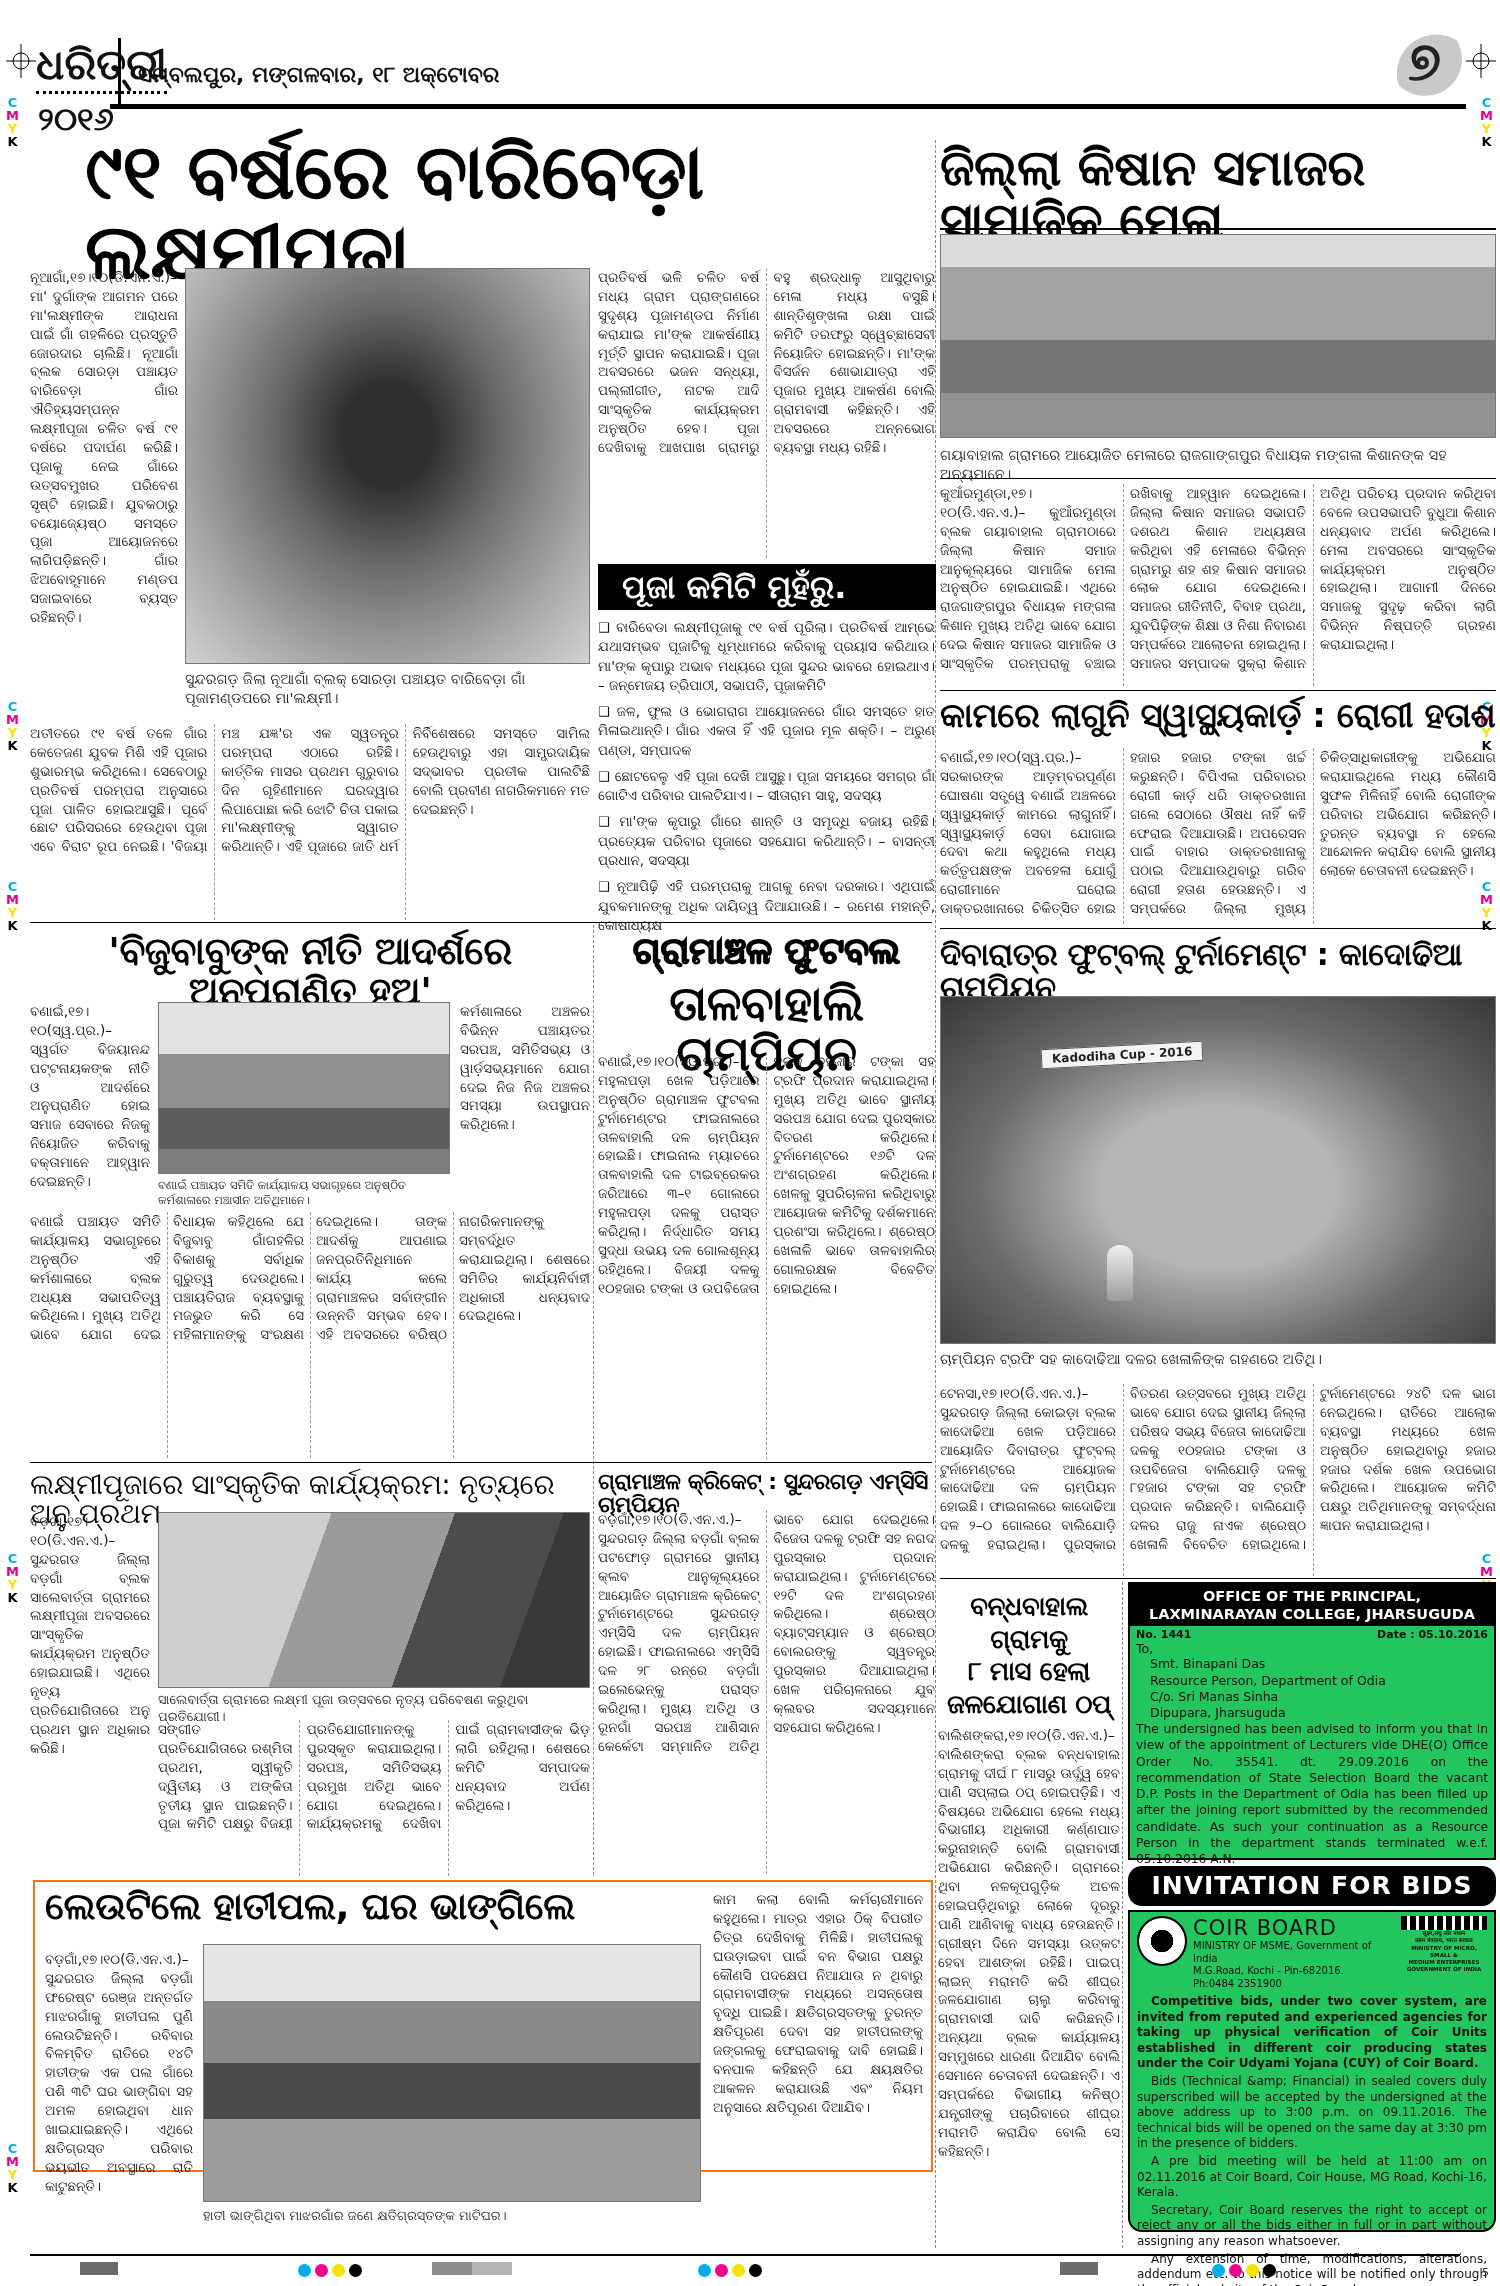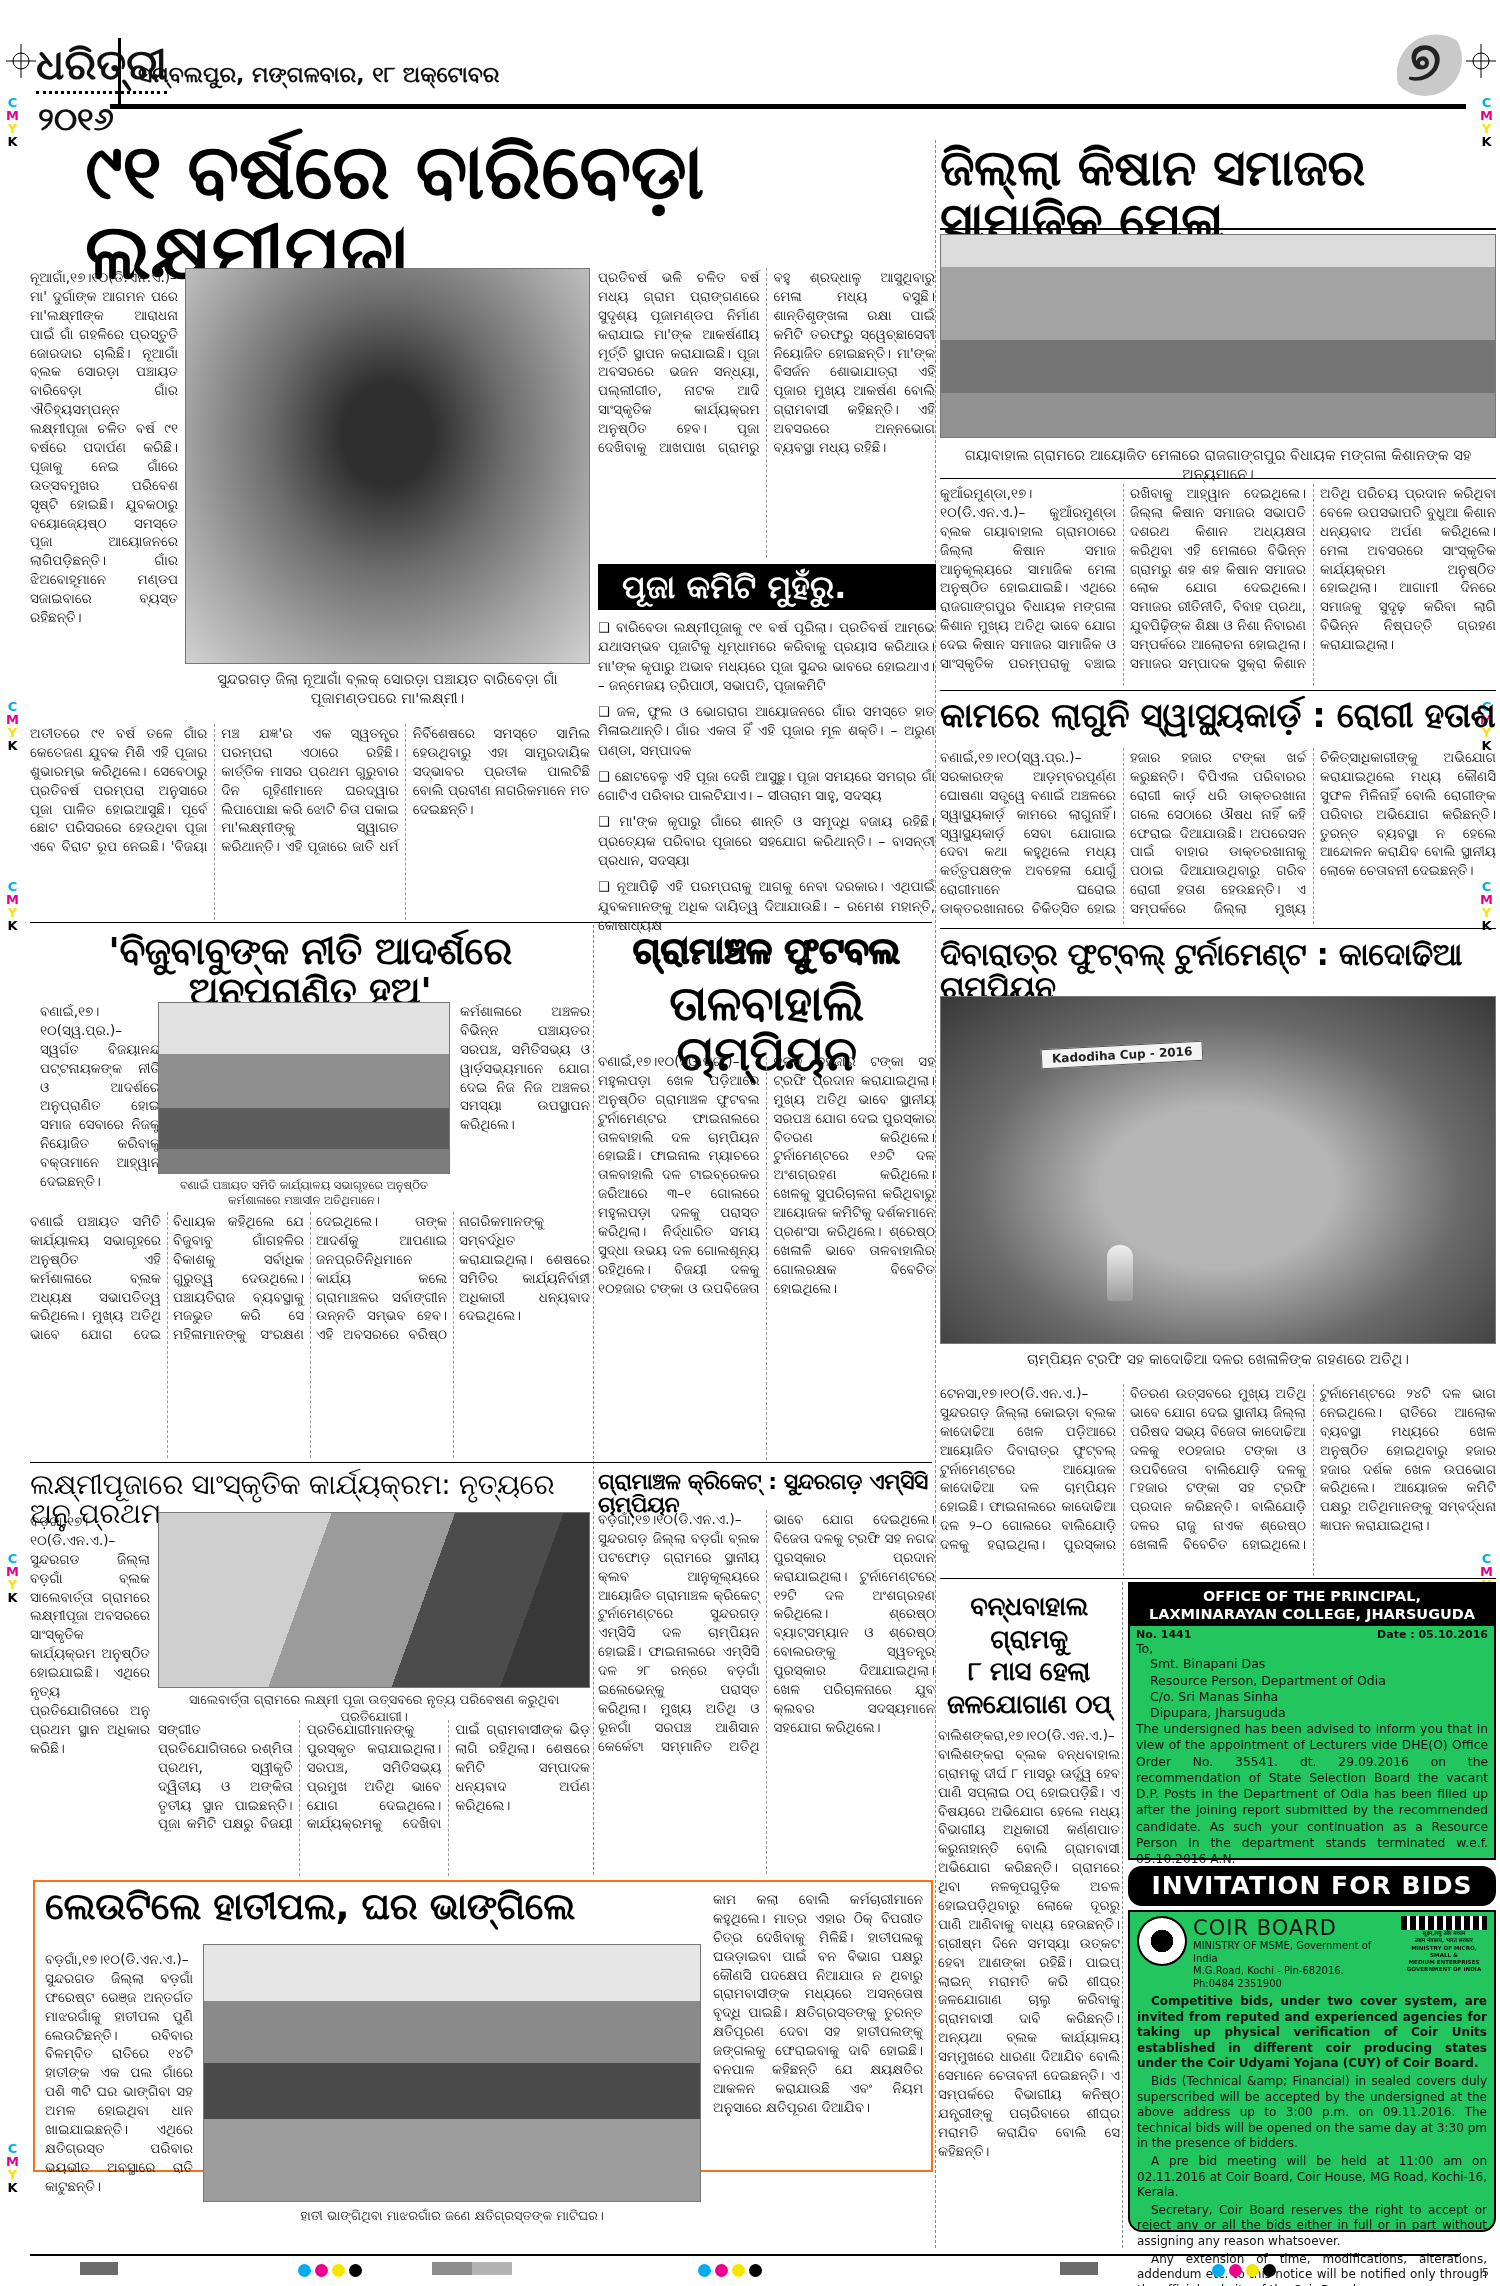--- a/index.html
+++ b/index.html
@@ -4,21 +4,21 @@
 <style>
   html,body{margin:0;padding:0;background:#f2f2f0;}
   .page{position:relative;width:1500px;height:2286px;background:#fff;margin:0 auto;
         font-family:"DejaVu Sans","Liberation Sans",sans-serif;color:#111;overflow:hidden;}
   .abs{position:absolute;}
   .body-text{font-size:13.5px;line-height:1.4;text-align:justify;color:#141414;overflow:hidden;}
   .cols2{column-count:2;column-gap:14px;column-rule:1px dashed #9a9a9a;}
   .cols3{column-count:3;column-gap:14px;column-rule:1px dashed #9a9a9a;}
   .cols4{column-count:4;column-gap:12px;column-rule:1px dashed #9a9a9a;}
   .headline{font-weight:800;color:#000;line-height:1.05;letter-spacing:-.5px;}
-  .caption{font-size:14.5px;text-align:center;color:#222;line-height:1.3;}
+  .caption{font-size:14.5px;text-align:left;color:#222;line-height:1.3;}
   .photo{border:1px solid #777;box-sizing:border-box;}
   .rule{background:#000;}
   .vdash{border-left:1.5px dashed #8a8a8a;width:0;}
   .outline-text{color:#fff;-webkit-text-stroke:1.6px #000;text-shadow:0 0 1px #000;}
   .blackbar{background:#000;color:#fff;font-weight:800;}
   .notice{border:2px solid #000;background:#22c55e;box-sizing:border-box;}
   .cmyk span{display:block;font-size:13px;font-weight:700;line-height:13px;text-align:center;}
   .cmyk .c{color:#00aeef}.cmyk .m{color:#ec008c}.cmyk .y{color:#f5e400}.cmyk .k{color:#000}
   .dot{width:13px;height:13px;border-radius:50%;display:inline-block;margin-right:4px;}
   .checklist-item{font-size:13.5px;line-height:1.42;text-align:justify;margin-bottom:7px;}
@@ -138,21 +138,21 @@
   <div class="abs caption" style="left:940px;top:446px;width:556px">ଗୟାବାହାଲ ଗ୍ରାମରେ ଆୟୋଜିତ ମେଳାରେ ରାଜଗାଙ୍ଗପୁର ବିଧାୟକ ମଙ୍ଗଳା କିଶାନଙ୍କ ସହ ଅନ୍ୟମାନେ।</div>
   <div class="abs rule" style="left:940px;top:478px;width:556px;height:1px"></div>
   <div class="abs body-text cols3" style="left:940px;top:484px;width:556px;height:202px">କୁଆଁରମୁଣ୍ଡା,୧୭।୧୦(ଡି.ଏନ.ଏ.)– କୁଆଁରମୁଣ୍ଡା ବ୍ଲକ ଗୟାବାହାଲ ଗ୍ରାମଠାରେ ଜିଲ୍ଲା କିଷାନ ସମାଜ ଆନୁକୂଲ୍ୟରେ ସାମାଜିକ ମେଳା ଅନୁଷ୍ଠିତ ହୋଇଯାଇଛି। ଏଥିରେ ରାଜଗାଙ୍ଗପୁର ବିଧାୟକ ମଙ୍ଗଳା କିଶାନ ମୁଖ୍ୟ ଅତିଥି ଭାବେ ଯୋଗ ଦେଇ କିଷାନ ସମାଜର ସାମାଜିକ ଓ ସାଂସ୍କୃତିକ ପରମ୍ପରାକୁ ବଞ୍ଚାଇ ରଖିବାକୁ ଆହ୍ୱାନ ଦେଇଥିଲେ। ଜିଲ୍ଲା କିଷାନ ସମାଜର ସଭାପତି ଦଶରଥ କିଶାନ ଅଧ୍ୟକ୍ଷତା କରିଥିବା ଏହି ମେଳାରେ ବିଭିନ୍ନ ଗ୍ରାମରୁ ଶହ ଶହ କିଷାନ ସମାଜର ଲୋକ ଯୋଗ ଦେଇଥିଲେ। ସମାଜର ରୀତିନୀତି, ବିବାହ ପ୍ରଥା, ଯୁବପିଢ଼ିଙ୍କ ଶିକ୍ଷା ଓ ନିଶା ନିବାରଣ ସମ୍ପର୍କରେ ଆଲୋଚନା ହୋଇଥିଲା। ସମାଜର ସମ୍ପାଦକ ସୁକ୍ରା କିଶାନ ଅତିଥି ପରିଚୟ ପ୍ରଦାନ କରିଥିବା ବେଳେ ଉପସଭାପତି ବୁଧୁଆ କିଶାନ ଧନ୍ୟବାଦ ଅର୍ପଣ କରିଥିଲେ। ମେଳା ଅବସରରେ ସାଂସ୍କୃତିକ କାର୍ଯ୍ୟକ୍ରମ ଅନୁଷ୍ଠିତ ହୋଇଥିଲା। ଆଗାମୀ ଦିନରେ ସମାଜକୁ ସୁଦୃଢ଼ କରିବା ଲାଗି ବିଭିନ୍ନ ନିଷ୍ପତ୍ତି ଗ୍ରହଣ କରାଯାଇଥିଲା।</div>
 
   <div class="abs rule" style="left:940px;top:690px;width:556px;height:1px"></div>
   <div class="abs headline" style="left:940px;top:698px;width:556px;font-size:34px;font-weight:700">କାମରେ ଲାଗୁନି ସ୍ୱାସ୍ଥ୍ୟକାର୍ଡ଼ : ରୋଗୀ ହତାଶ</div>
   <div class="abs body-text cols3" style="left:940px;top:748px;width:556px;height:176px">ବଣାଇଁ,୧୭।୧୦(ସ୍ୱ.ପ୍ର.)– ସରକାରଙ୍କ ଆଡ଼ମ୍ବରପୂର୍ଣ୍ଣ ଘୋଷଣା ସତ୍ତ୍ୱେ ବଣାଇଁ ଅଞ୍ଚଳରେ ସ୍ୱାସ୍ଥ୍ୟକାର୍ଡ଼ କାମରେ ଲାଗୁନାହିଁ। ସ୍ୱାସ୍ଥ୍ୟକାର୍ଡ଼ ସେବା ଯୋଗାଇ ଦେବା କଥା କହୁଥିଲେ ମଧ୍ୟ କର୍ତ୍ତୃପକ୍ଷଙ୍କ ଅବହେଳା ଯୋଗୁଁ ରୋଗୀମାନେ ଘରୋଇ ଡାକ୍ତରଖାନାରେ ଚିକିତ୍ସିତ ହୋଇ ହଜାର ହଜାର ଟଙ୍କା ଖର୍ଚ୍ଚ କରୁଛନ୍ତି। ବିପିଏଲ ପରିବାରର ରୋଗୀ କାର୍ଡ଼ ଧରି ଡାକ୍ତରଖାନା ଗଲେ ସେଠାରେ ଔଷଧ ନାହିଁ କହି ଫେରାଇ ଦିଆଯାଉଛି। ଅପରେସନ ପାଇଁ ବାହାର ଡାକ୍ତରଖାନାକୁ ପଠାଇ ଦିଆଯାଉଥିବାରୁ ଗରିବ ରୋଗୀ ହତାଶ ହେଉଛନ୍ତି। ଏ ସମ୍ପର୍କରେ ଜିଲ୍ଲା ମୁଖ୍ୟ ଚିକିତ୍ସାଧିକାରୀଙ୍କୁ ଅଭିଯୋଗ କରାଯାଇଥିଲେ ମଧ୍ୟ କୌଣସି ସୁଫଳ ମିଳିନାହିଁ ବୋଲି ରୋଗୀଙ୍କ ପରିବାର ଅଭିଯୋଗ କରିଛନ୍ତି। ତୁରନ୍ତ ବ୍ୟବସ୍ଥା ନ ହେଲେ ଆନ୍ଦୋଳନ କରାଯିବ ବୋଲି ସ୍ଥାନୀୟ ଲୋକେ ଚେତାବନୀ ଦେଇଛନ୍ତି।</div>
 
   <div class="abs rule" style="left:30px;top:922px;width:902px;height:1px"></div>
   <div class="abs headline" style="left:30px;top:932px;width:560px;font-size:38px;text-align:center">'ବିଜୁବାବୁଙ୍କ ନୀତି ଆଦର୍ଶରେ ଅନୁପ୍ରାଣିତ ହୁଅ'</div>
-  <div class="abs body-text" style="left:40px;top:1002px;width:120px;height:202px">ବଣାଇଁ,୧୭।୧୦(ସ୍ୱ.ପ୍ର.)– ସ୍ୱର୍ଗତ ବିଜୟାନନ୍ଦ ପଟ୍ଟନାୟକଙ୍କ ନୀତି ଓ ଆଦର୍ଶରେ ଅନୁପ୍ରାଣିତ ହୋଇ ସମାଜ ସେବାରେ ନିଜକୁ ନିୟୋଜିତ କରିବାକୁ ବକ୍ତାମାନେ ଆହ୍ୱାନ ଦେଇଛନ୍ତି।</div>
+  <div class="abs body-text" style="left:30px;top:1002px;width:120px;height:202px">ବଣାଇଁ,୧୭।୧୦(ସ୍ୱ.ପ୍ର.)– ସ୍ୱର୍ଗତ ବିଜୟାନନ୍ଦ ପଟ୍ଟନାୟକଙ୍କ ନୀତି ଓ ଆଦର୍ଶରେ ଅନୁପ୍ରାଣିତ ହୋଇ ସମାଜ ସେବାରେ ନିଜକୁ ନିୟୋଜିତ କରିବାକୁ ବକ୍ତାମାନେ ଆହ୍ୱାନ ଦେଇଛନ୍ତି।</div>
   <div class="abs photo" style="left:158px;top:1002px;width:292px;height:172px;background:linear-gradient(#e2e2e2 0 30%, #8f8f8f 30% 62%, #5d5d5d 62% 86%, #7d7d7d 86% 100%)"></div>
   <div class="abs caption" style="left:158px;top:1178px;width:292px;font-size:11.5px">ବଣାଇଁ ପଞ୍ଚାୟତ ସମିତି କାର୍ଯ୍ୟାଳୟ ସଭାଗୃହରେ ଅନୁଷ୍ଠିତ କର୍ମଶାଳାରେ ମଞ୍ଚାସୀନ ଅତିଥିମାନେ।</div>
   <div class="abs body-text" style="left:460px;top:1002px;width:130px;height:202px">କର୍ମଶାଳାରେ ଅଞ୍ଚଳର ବିଭିନ୍ନ ପଞ୍ଚାୟତର ସରପଞ୍ଚ, ସମିତିସଭ୍ୟ ଓ ୱାର୍ଡ଼ସଭ୍ୟମାନେ ଯୋଗ ଦେଇ ନିଜ ନିଜ ଅଞ୍ଚଳର ସମସ୍ୟା ଉପସ୍ଥାପନ କରିଥିଲେ।</div>
   <div class="abs body-text cols4" style="left:30px;top:1212px;width:560px;height:246px">ବଣାଇଁ ପଞ୍ଚାୟତ ସମିତି କାର୍ଯ୍ୟାଳୟ ସଭାଗୃହରେ ଅନୁଷ୍ଠିତ ଏହି କର୍ମଶାଳାରେ ବ୍ଲକ ଅଧ୍ୟକ୍ଷ ସଭାପତିତ୍ୱ କରିଥିଲେ। ମୁଖ୍ୟ ଅତିଥି ଭାବେ ଯୋଗ ଦେଇ ବିଧାୟକ କହିଥିଲେ ଯେ ବିଜୁବାବୁ ଗାଁଗହଳିର ବିକାଶକୁ ସର୍ବାଧିକ ଗୁରୁତ୍ୱ ଦେଉଥିଲେ। ପଞ୍ଚାୟତିରାଜ ବ୍ୟବସ୍ଥାକୁ ମଜଭୁତ କରି ସେ ମହିଳାମାନଙ୍କୁ ସଂରକ୍ଷଣ ଦେଇଥିଲେ। ତାଙ୍କ ଆଦର୍ଶକୁ ଆପଣାଇ ଜନପ୍ରତିନିଧିମାନେ କାର୍ଯ୍ୟ କଲେ ଗ୍ରାମାଞ୍ଚଳର ସର୍ବାଙ୍ଗୀନ ଉନ୍ନତି ସମ୍ଭବ ହେବ। ଏହି ଅବସରରେ ବରିଷ୍ଠ ନାଗରିକମାନଙ୍କୁ ସମ୍ବର୍ଦ୍ଧିତ କରାଯାଇଥିଲା। ଶେଷରେ ସମିତିର କାର୍ଯ୍ୟନିର୍ବାହୀ ଅଧିକାରୀ ଧନ୍ୟବାଦ ଦେଇଥିଲେ।</div>
 
   <div class="abs outline-text" style="left:598px;top:930px;width:337px;font-size:36px;font-weight:800;text-align:center">ଗ୍ରାମାଞ୍ଚଳ ଫୁଟବଲ</div>
   <div class="abs headline" style="left:598px;top:978px;width:337px;font-size:48px;text-align:center">ତାଳବାହାଲି ଚାମ୍ପିୟନ</div>
   <div class="abs body-text cols2" style="left:598px;top:1052px;width:337px;height:408px">ବଣାଇଁ,୧୭।୧୦(ସ୍ୱ.ପ୍ର.)– ମହୁଲପଡ଼ା ଖେଳ ପଡ଼ିଆରେ ଅନୁଷ୍ଠିତ ଗ୍ରାମାଞ୍ଚଳ ଫୁଟବଲ ଟୁର୍ନାମେଣ୍ଟର ଫାଇନାଲରେ ତାଳବାହାଲି ଦଳ ଚାମ୍ପିୟନ ହୋଇଛି। ଫାଇନାଲ ମ୍ୟାଚରେ ତାଳବାହାଲି ଦଳ ଟାଇବ୍ରେକର ଜରିଆରେ ୩–୧ ଗୋଲରେ ମହୁଲପଡ଼ା ଦଳକୁ ପରାସ୍ତ କରିଥିଲା। ନିର୍ଦ୍ଧାରିତ ସମୟ ସୁଦ୍ଧା ଉଭୟ ଦଳ ଗୋଲଶୂନ୍ୟ ରହିଥିଲେ। ବିଜୟୀ ଦଳକୁ ୧୦ହଜାର ଟଙ୍କା ଓ ଉପବିଜେତା ଦଳକୁ ୭ହଜାର ଟଙ୍କା ସହ ଟ୍ରଫି ପ୍ରଦାନ କରାଯାଇଥିଲା। ମୁଖ୍ୟ ଅତିଥି ଭାବେ ସ୍ଥାନୀୟ ସରପଞ୍ଚ ଯୋଗ ଦେଇ ପୁରସ୍କାର ବିତରଣ କରିଥିଲେ। ଟୁର୍ନାମେଣ୍ଟରେ ୧୬ଟି ଦଳ ଅଂଶଗ୍ରହଣ କରିଥିଲେ। ଖେଳକୁ ସୁପରିଚାଳନା କରିଥିବାରୁ ଆୟୋଜକ କମିଟିକୁ ଦର୍ଶକମାନେ ପ୍ରଶଂସା କରିଥିଲେ। ଶ୍ରେଷ୍ଠ ଖେଳାଳି ଭାବେ ତାଳବାହାଲିର ଗୋଲରକ୍ଷକ ବିବେଚିତ ହୋଇଥିଲେ।</div>
 
   <div class="abs rule" style="left:940px;top:928px;width:556px;height:1px"></div>

